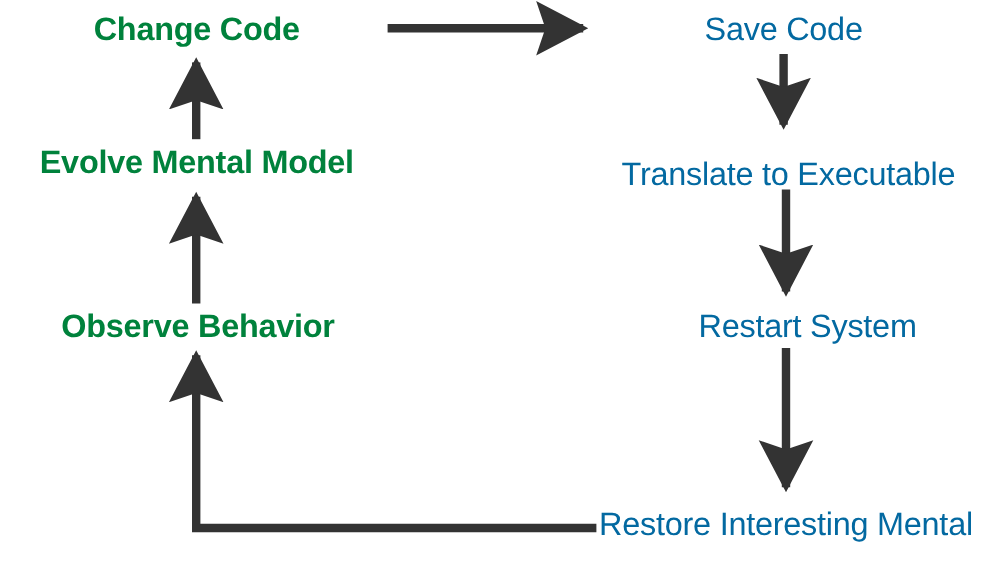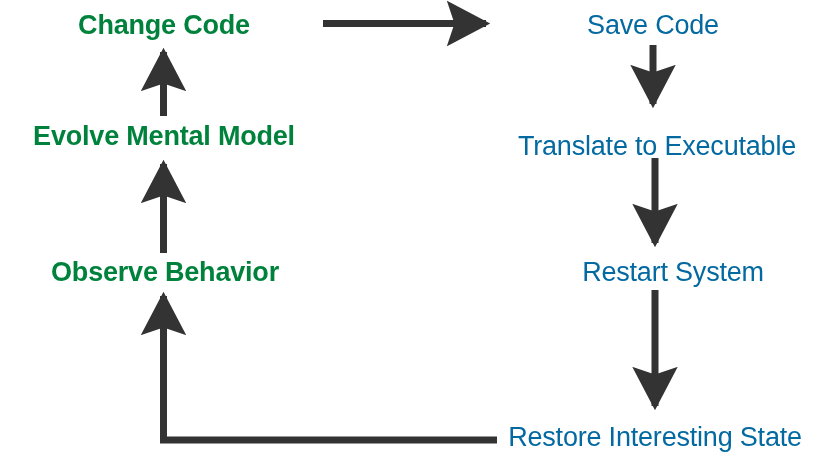--- a/index.html
+++ b/index.html
@@ -90,15 +90,15 @@
   <div class="node-label mental" id="node-observe-behavior">Observe Behavior</div>
 
   <div class="node-label mental" id="node-evolve-mental-model">Evolve Mental Model</div>
 
   <div class="node-label system" id="node-save-code">Save Code</div>
 
   <div class="node-label system" id="node-translate-to-executable">Translate to Executable</div>
 
   <div class="node-label system" id="node-restart-system">Restart System</div>
 
-  <div class="node-label system" id="node-restore-interesting-state">Restore Interesting State</div>
+  <div class="node-label system" id="node-restore-interesting-state">Restore Interesting Mental</div>
 
 </div>
 
 </body></html>

